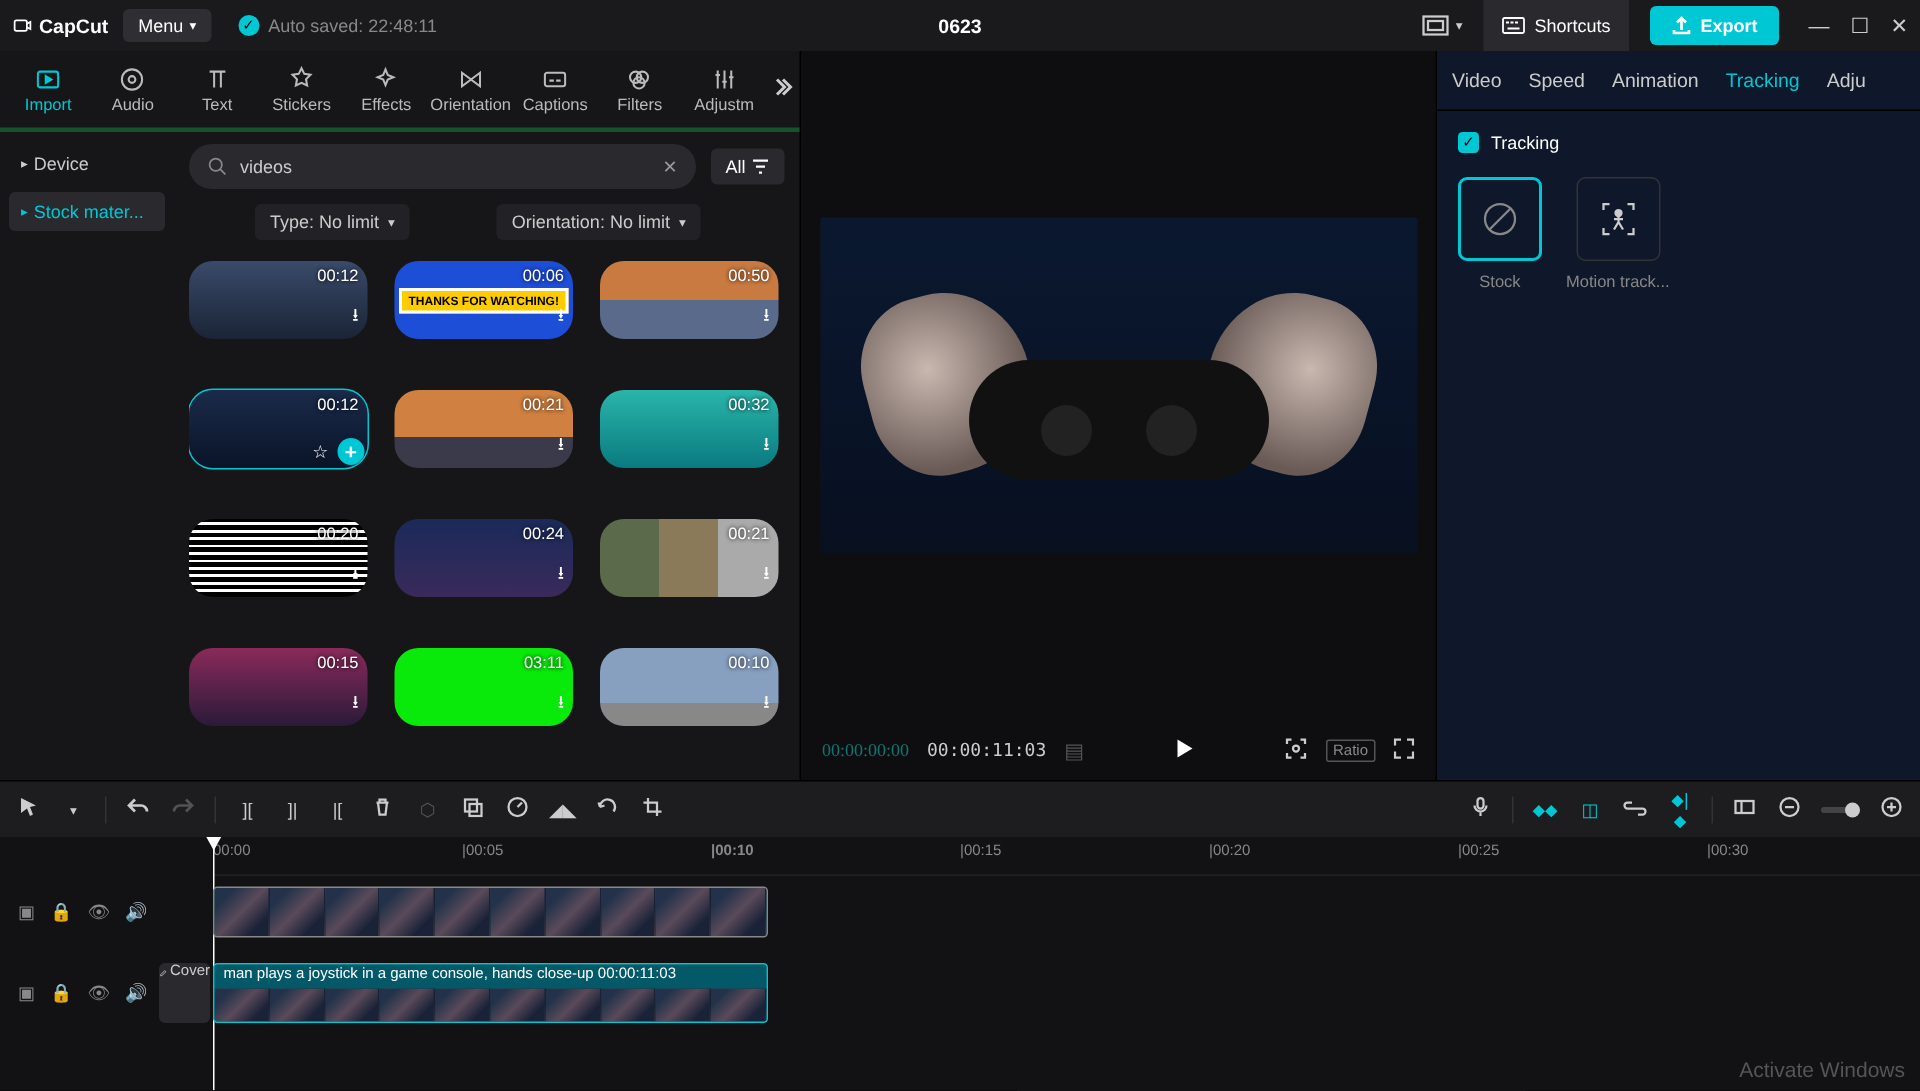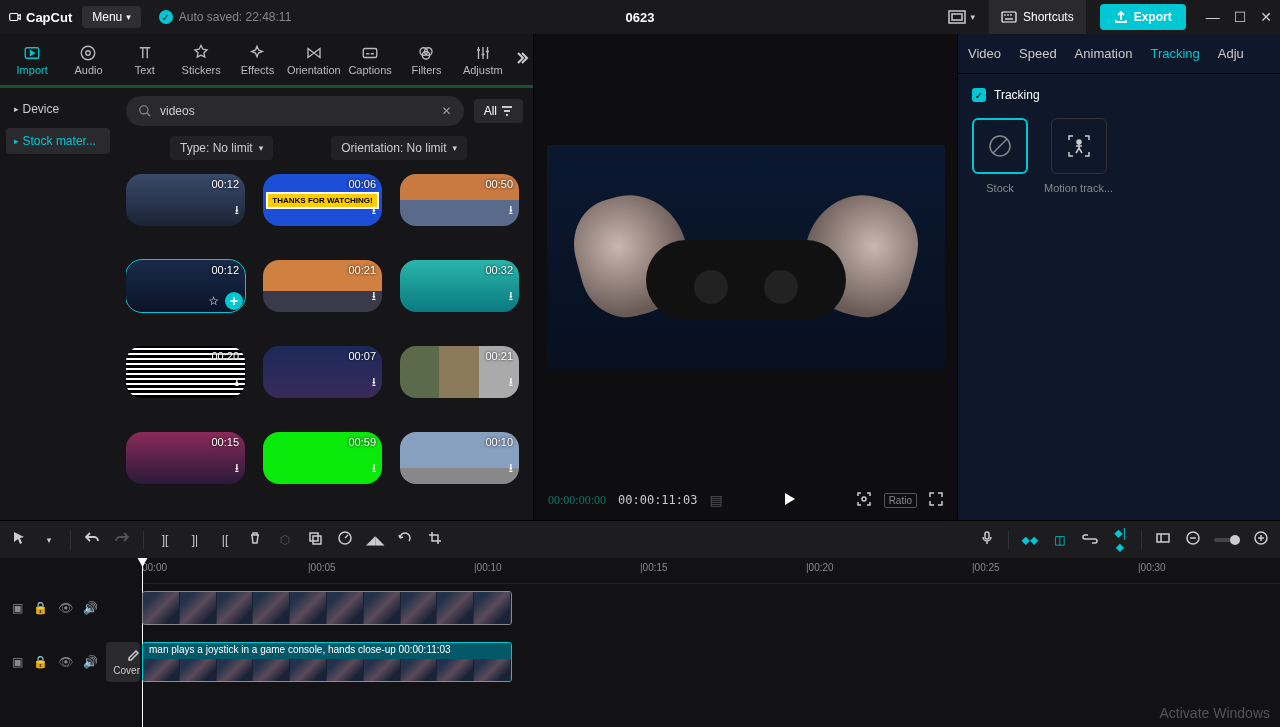--- a/index.html
+++ b/index.html
@@ -95,21 +95,21 @@
 
 .timeline { height:169px; background:#121214; position:relative; overflow:hidden;}
 .ruler { height:26px; border-bottom:1px solid #222; position:relative; margin-left:142px;}
 .ruler-mark { position:absolute; top:4px; color:#888; font-size:10px;}
 .playhead { position:absolute; left:142px; top:0; width:1px; height:100%; background:#fff;}
 .playhead:before { content:""; position:absolute; top:-1px; left:-5px; width:11px; height:10px; background:#fff; clip-path:polygon(0 0,100% 0,50% 100%);}
 
 .track { height:44px; display:flex; align-items:center; margin-top:4px;}
 .track-head { width:102px; display:flex; align-items:center; gap:10px; padding-left:12px; color:#888;}
 .track-head span { cursor:pointer; font-size:12px;}
-.cover-box { width:34px; height:40px; background:#2a2a2e; border-radius:4px; display:flex; flex-direction:column; align-items:flex-end; justify-content:center; color:#ccc; font-size:10px; gap:2px; margin-left:4px;}
+.cover-box { width:34px; height:40px; background:#2a2a2e; border-radius:4px; display:flex; flex-direction:row; align-items:flex-start; justify-content:center; color:#ccc; font-size:10px; gap:2px; margin-left:4px;}
 .clip { height:40px; background:#0b4a54; border:1px solid #00c7d4; border-radius:3px; position:relative; overflow:hidden; margin-left:2px;}
 .clip-title { position:absolute; top:0; left:0; right:0; height:16px; background:rgba(0,100,120,.6); color:#fff; font-size:10px; padding:1px 6px; white-space:nowrap; overflow:hidden;}
 .clip-frames { position:absolute; top:16px; left:0; right:0; bottom:0; display:flex;}
 .clip-frames div { flex:1; background:linear-gradient(135deg,#23324a 20%,#5a4a5a 50%,#1a2238 80%); border-right:1px solid rgba(0,0,0,.3);}
 .clip.top .clip-frames { top:0; }
 .clip.top { height:34px; border:1px solid #888;}
 
 .watermark { position:absolute; right:10px; bottom:6px; color:#555; font-size:14px;}
 
 
@@ -315,33 +315,33 @@
             </div>
             <div class="thumb bg-ocean">
               <span class="dur">00:32</span>
               <span class="dl">⭳</span>
             </div>
             <div class="thumb bg-glitch">
               <span class="dur">00:20</span>
               <span class="dl">⭳</span>
             </div>
             <div class="thumb bg-city">
-              <span class="dur">00:07</span>
+              <span class="dur">00:24</span>
               <span class="dl">⭳</span>
             </div>
             <div class="thumb bg-collage">
               <span class="dur">00:21</span>
               <span class="dl">⭳</span>
             </div>
             <div class="thumb bg-concert">
               <span class="dur">00:15</span>
               <span class="dl">⭳</span>
             </div>
             <div class="thumb bg-green">
-              <span class="dur">00:59</span>
+              <span class="dur">03:11</span>
               <span class="dl">⭳</span>
             </div>
             <div class="thumb bg-plane">
               <span class="dur">00:10</span>
               <span class="dl">⭳</span>
             </div>
           </div>
       </div>
     </div>
   </div>
@@ -483,21 +483,21 @@
           <circle cx="7" cy="7" r="6"></circle>
           <path d="M4 7h6M7 4v6"></path>
         </svg></span>
   </div>
 </div>
 
 <div class="timeline">
   <div class="ruler" id="ruler">
       <span class="ruler-mark" style="left: 0px;">00:00</span>
       <span class="ruler-mark" style="left: 166px;">|00:05</span>
-      <span class="ruler-mark" style="left: 332px;">|00:10</span>
+      <span class="ruler-mark" style="left: 332px; font-weight: bold;">|00:10</span>
       <span class="ruler-mark" style="left: 498px;">|00:15</span>
       <span class="ruler-mark" style="left: 664px;">|00:20</span>
       <span class="ruler-mark" style="left: 830px;">|00:25</span>
       <span class="ruler-mark" style="left: 996px;">|00:30</span>
     </div>
   <div class="playhead"></div>
 
   <div class="track" style="margin-top:2px;">
     <div class="track-head">
       <span>▣</span>

